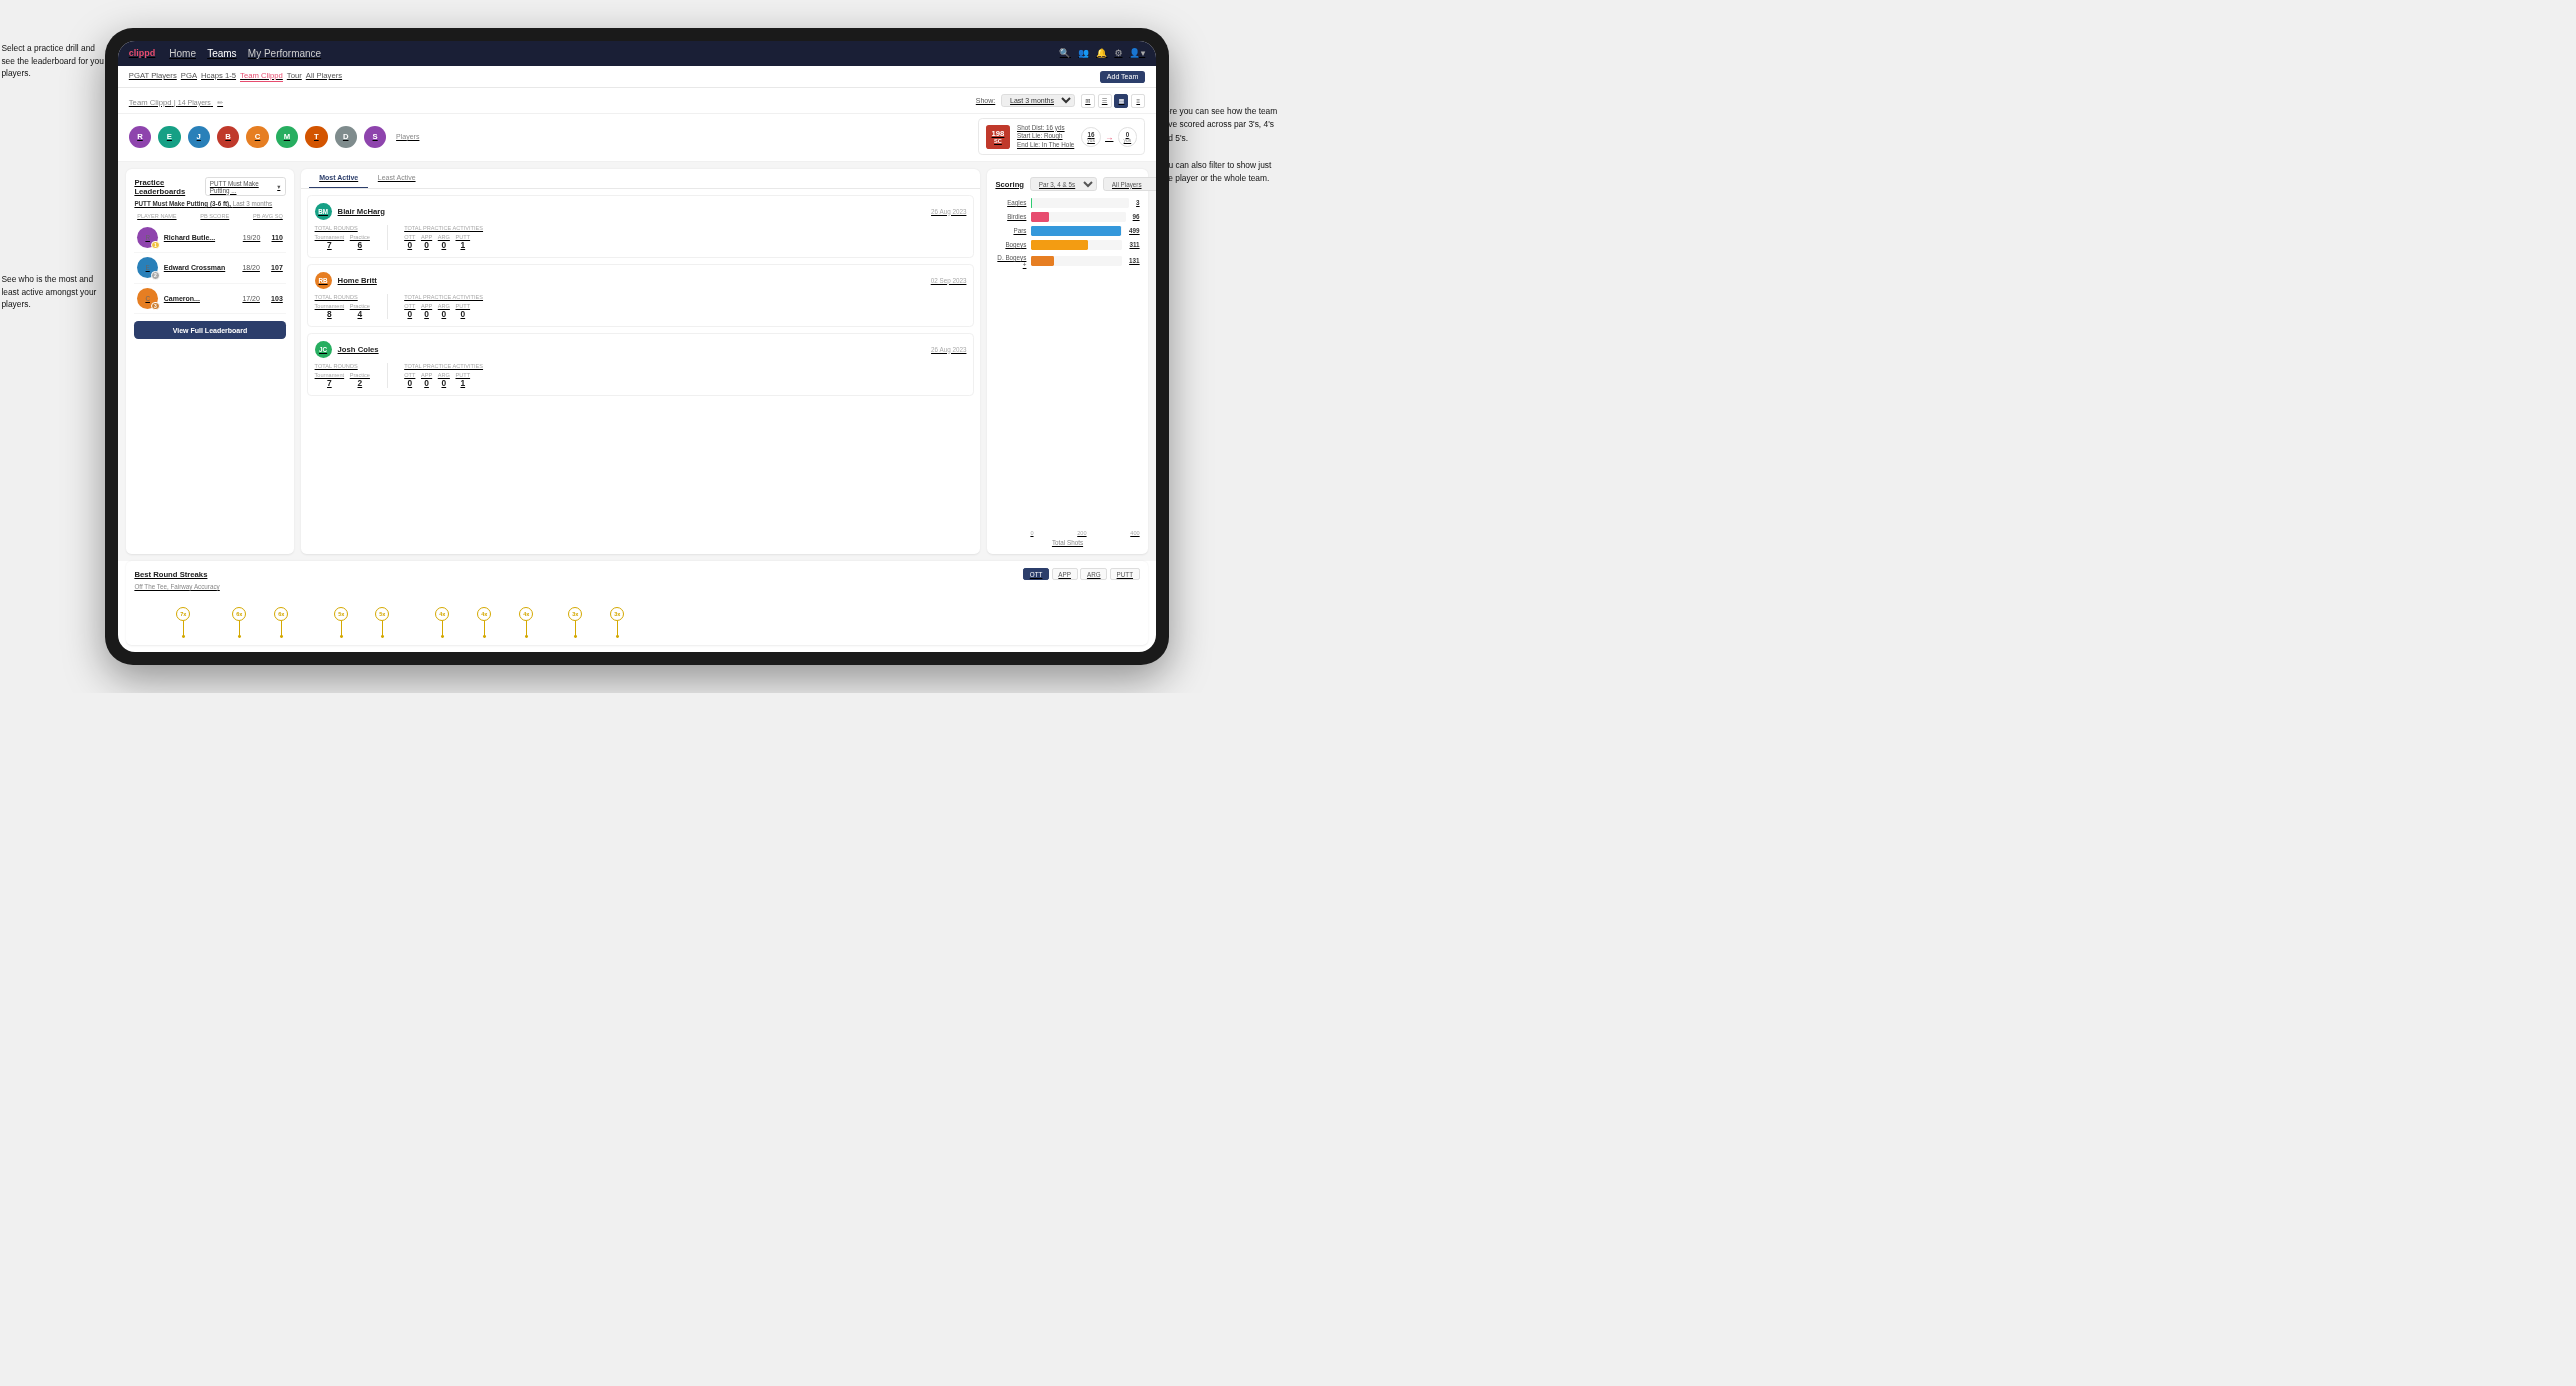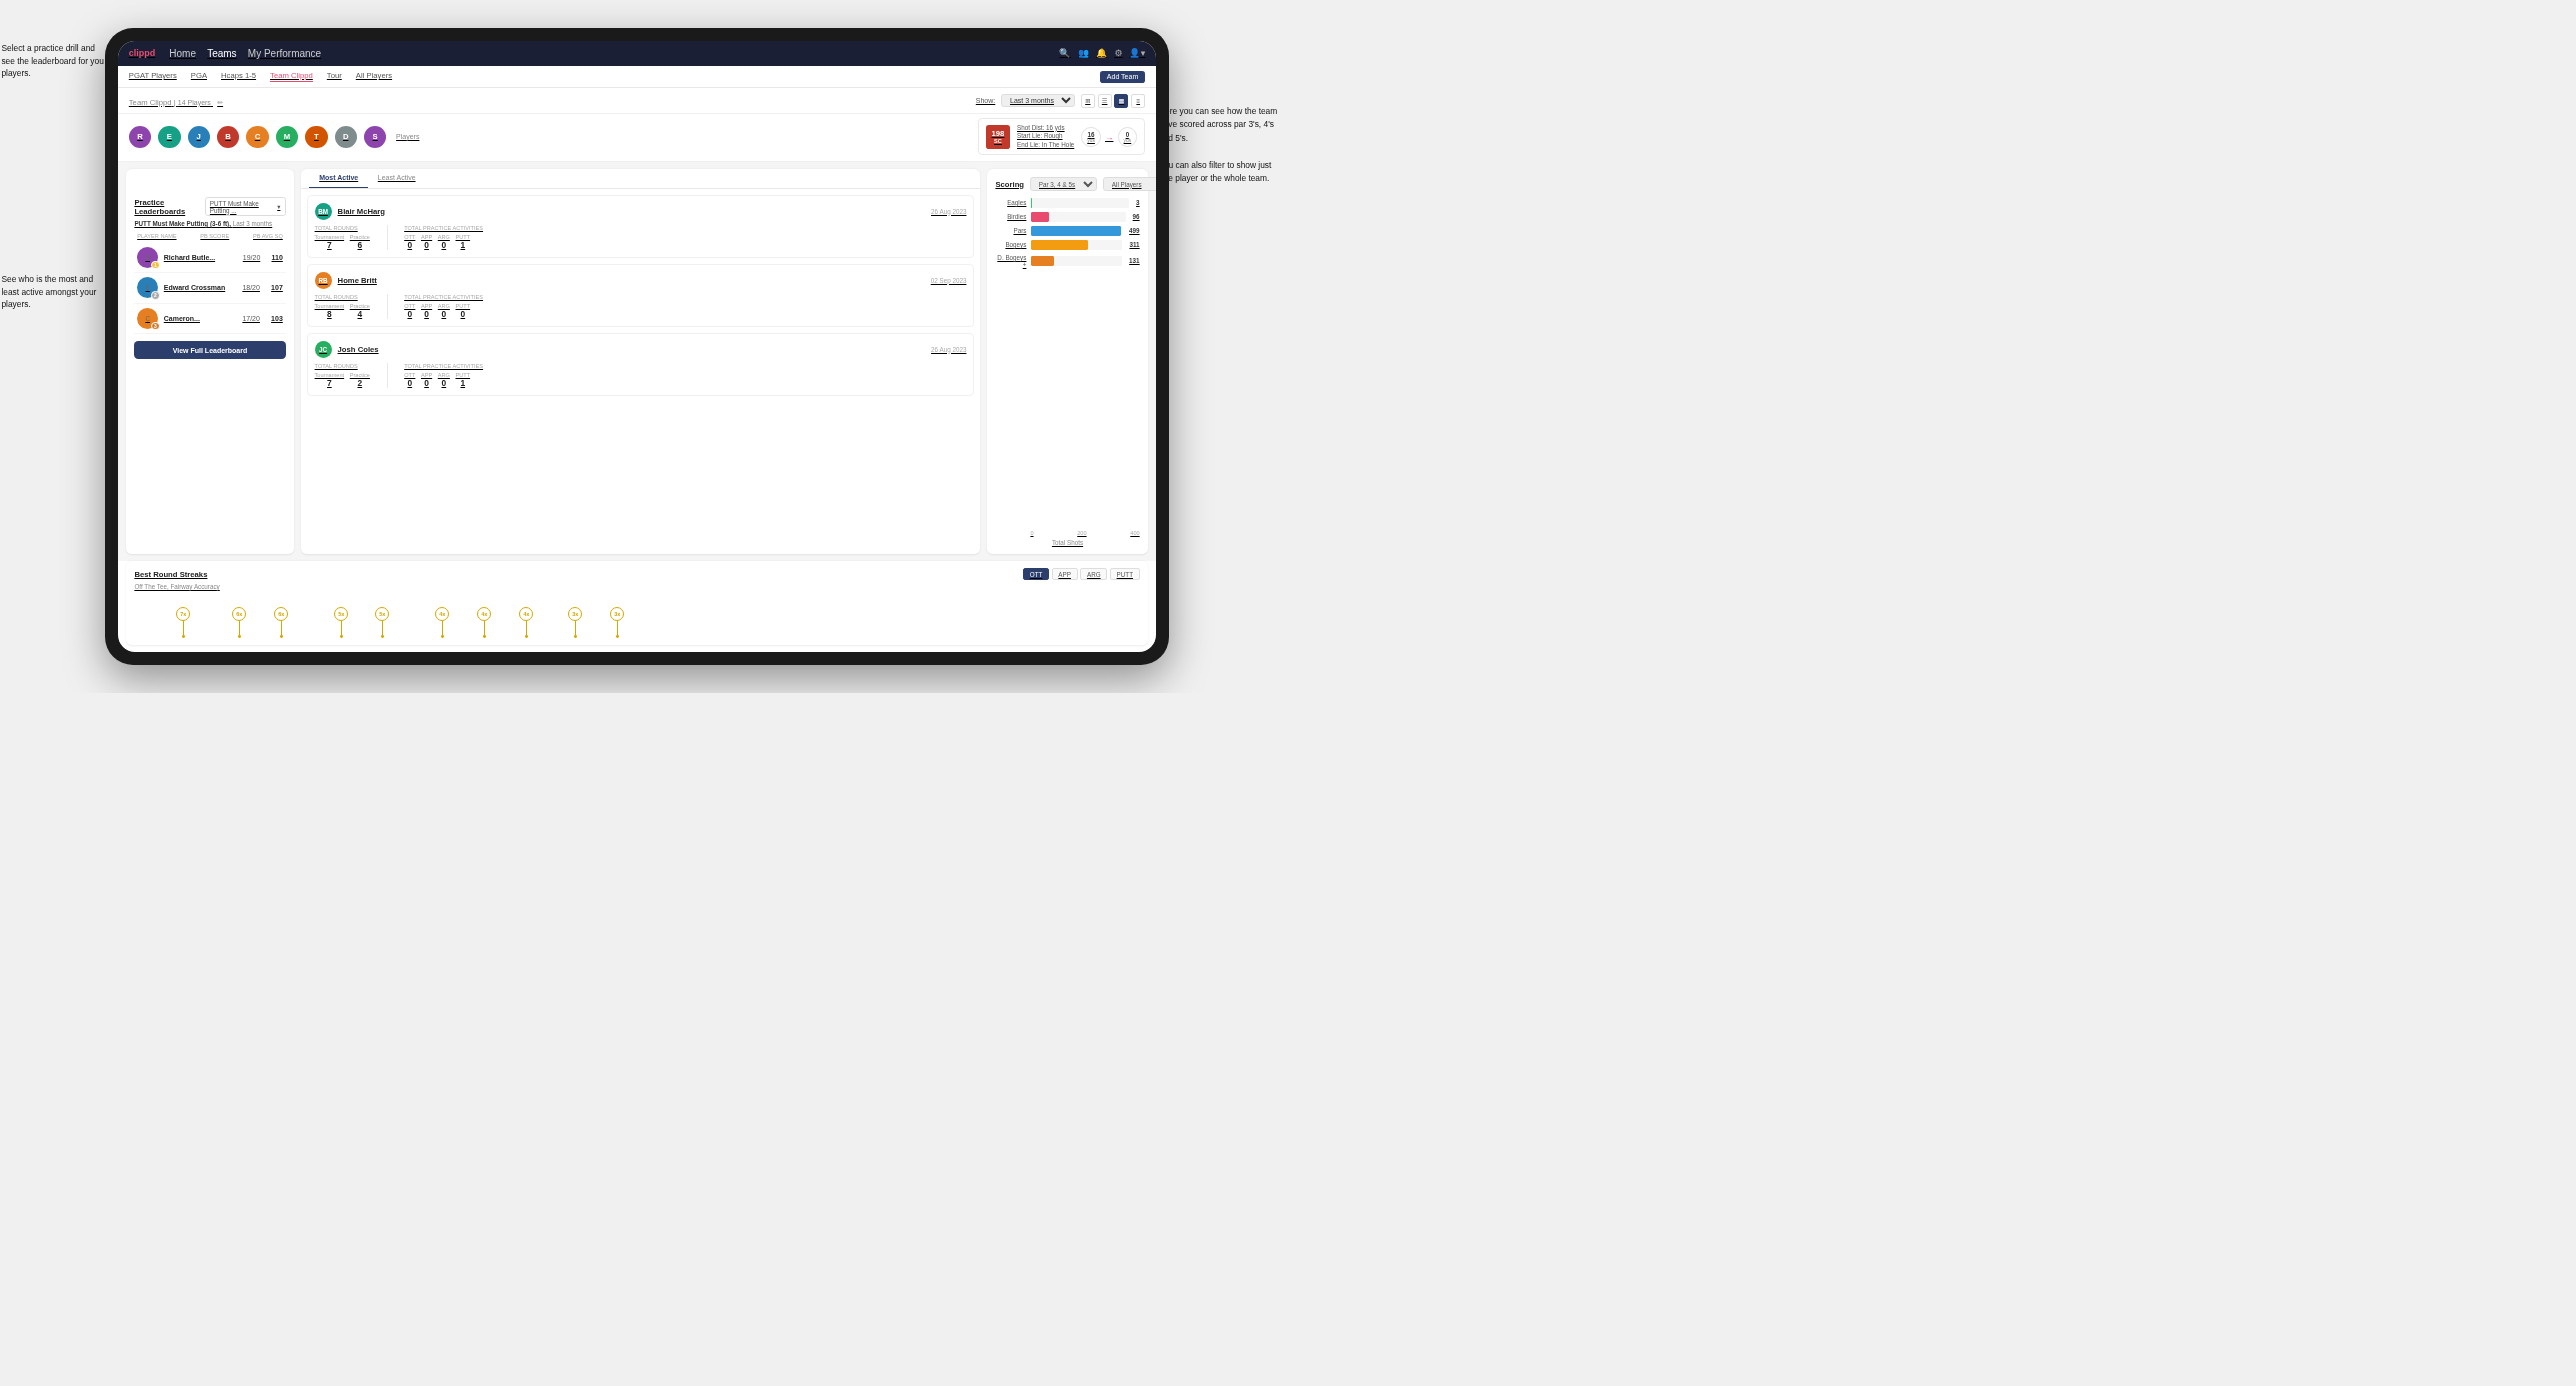--- a/index.html
+++ b/index.html
@@ -73,21 +73,21 @@
 
     
     .subnav {
       background: #fff;
       height: 22.4px;
       display: flex;
       align-items: center;
       padding: 0 11.2px;
       border-bottom: 0.7px solid #e8e8e8;
       flex-shrink: 0;
-      gap: 14px;
+      gap: 4px;
     }
     .subnav-item {
       font-size: 7.7px;
       color: #555;
       cursor: pointer;
       padding-bottom: 1.4px;
     }
     .subnav-item.active {
       color: #e74c6f;
       border-bottom: 1.4px solid #e74c6f;
@@ -240,21 +240,20 @@
       padding: 8.4px;
       width: 168px;
       flex-shrink: 0;
       box-shadow: 0 0.7px 2.1px rgba(0,0,0,0.08);
     }
     .panel-header {
       display: flex;
       align-items: center;
       justify-content: space-between;
       margin-bottom: 4.2px;
-      margin-top: 20px;
     }
     .panel-title {
       font-size: 7.7px;
       font-weight: 700;
       color: #222;
     }
     .panel-dropdown {
       font-size: 6.3px;
       color: #555;
       border: 0.7px solid #ddd;

